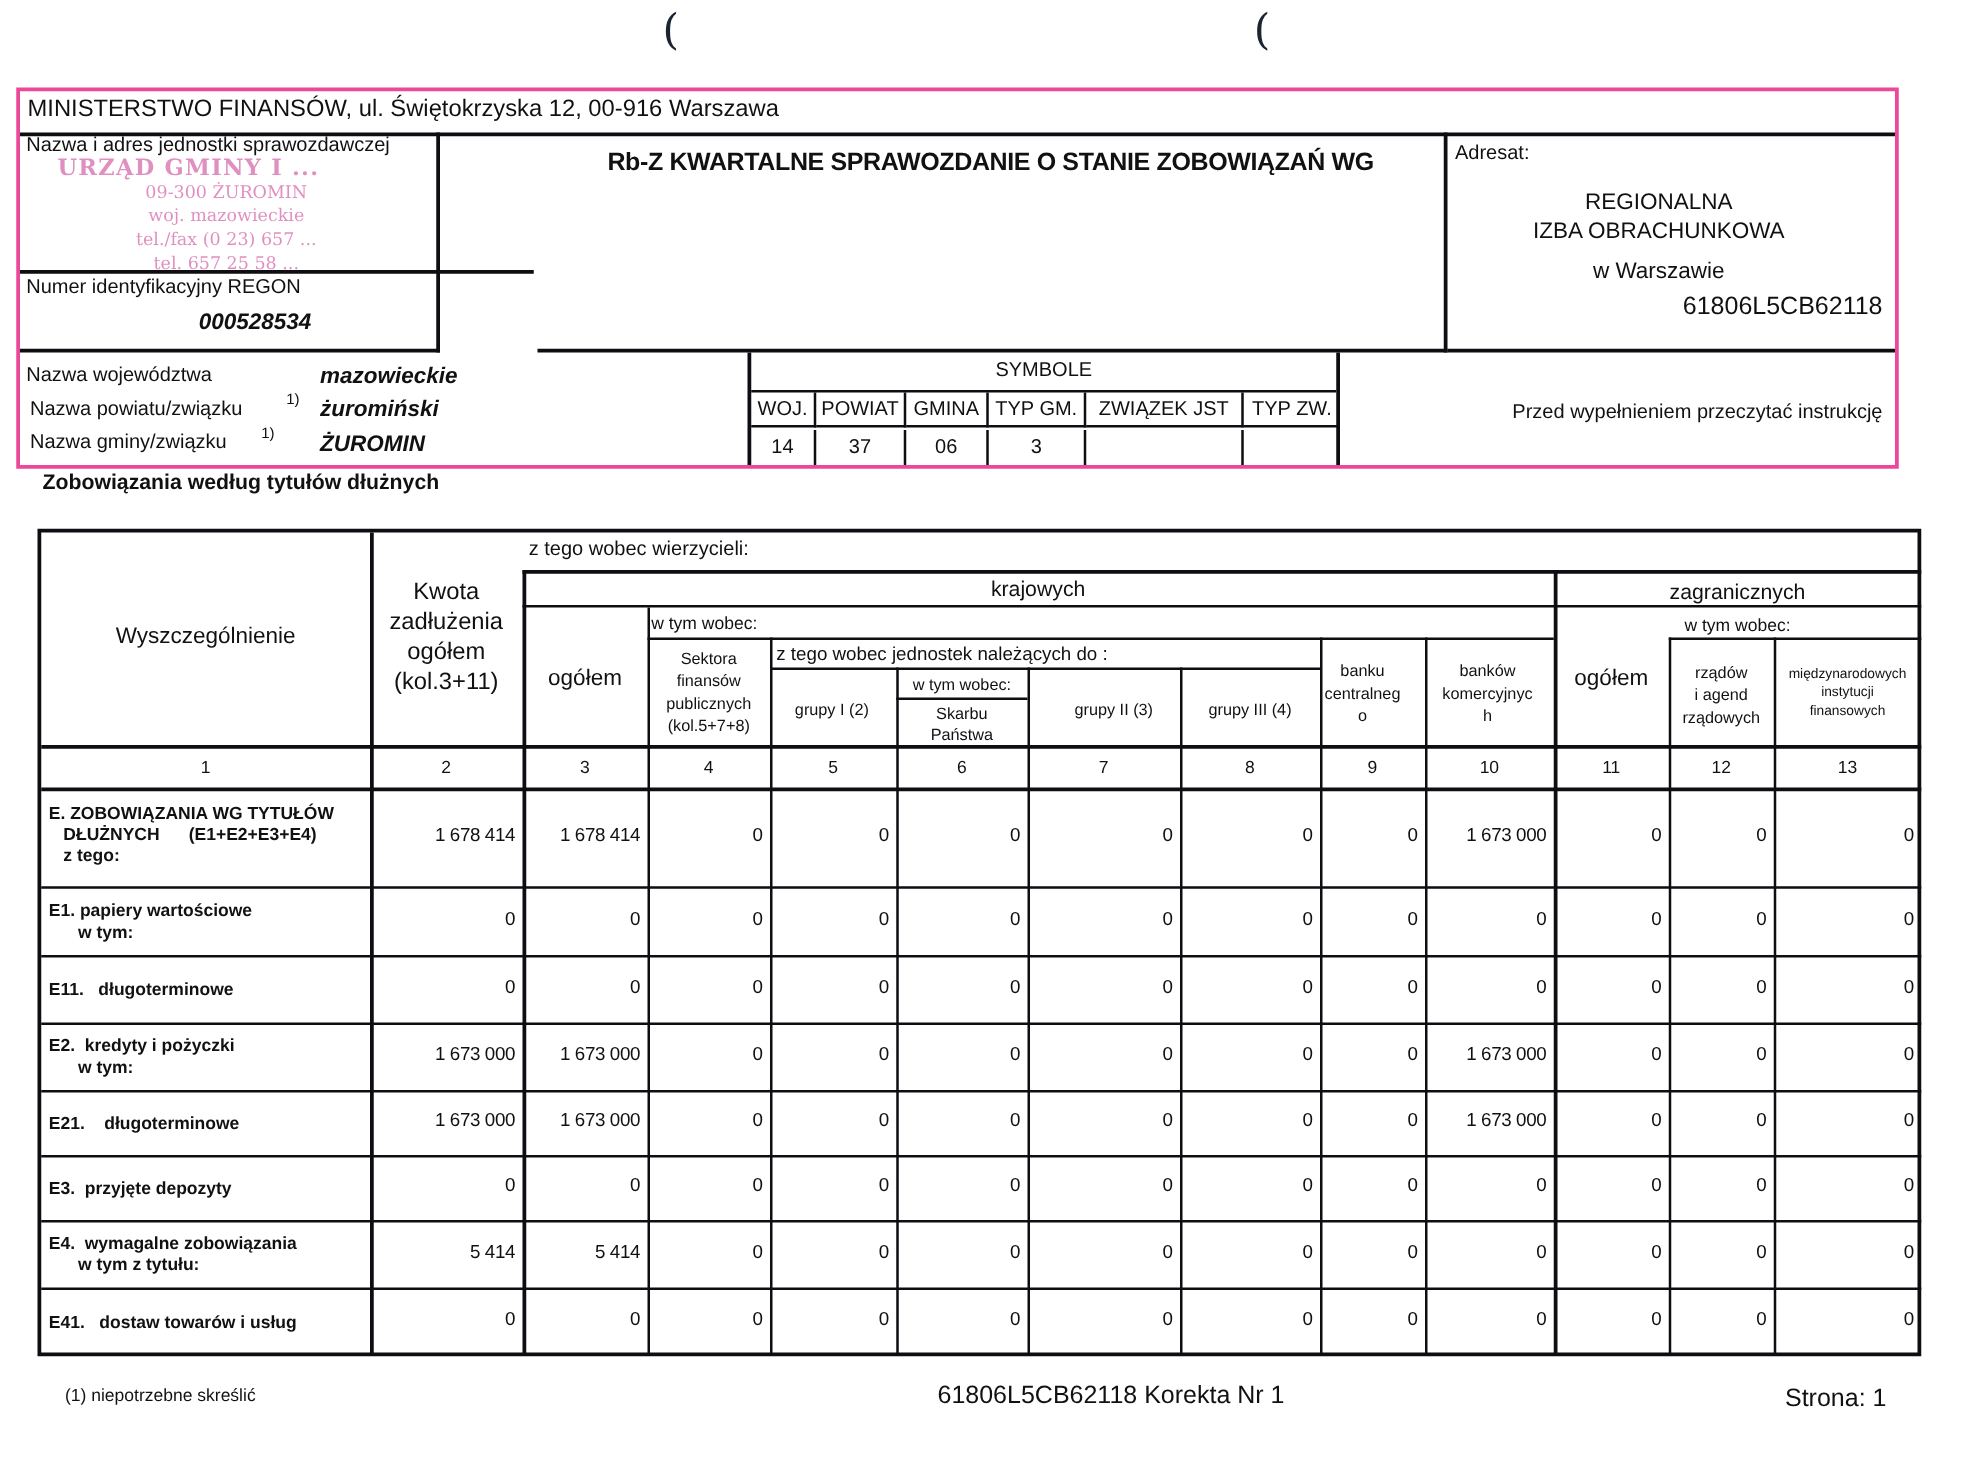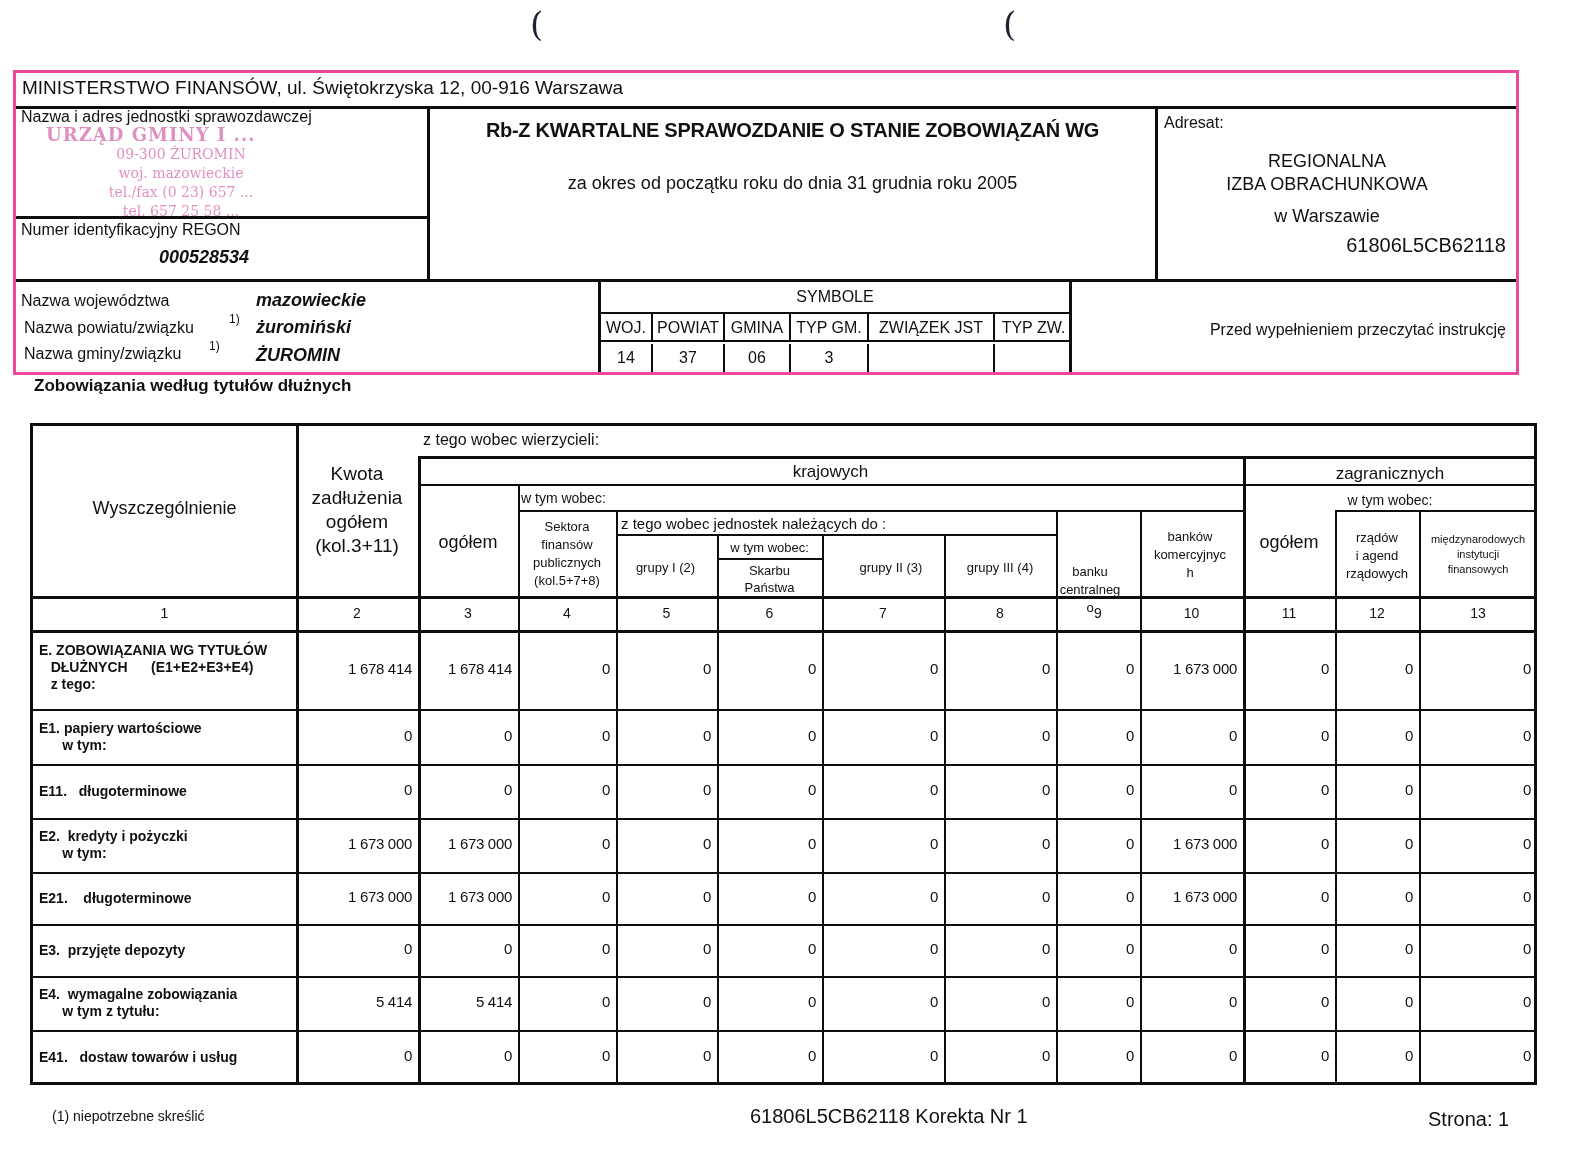--- a/index.html
+++ b/index.html
@@ -5,21 +5,21 @@
   html, body { margin: 0; padding: 0; background: #ffffff; }
   body {
     width: 1569px; height: 1176px; position: relative; overflow: hidden;
     font-family: "Liberation Sans", sans-serif; color: #111;
   }
   .punch { position: absolute; top: 4px; font-size: 34px; color: #1a2433; font-family: "DejaVu Serif", serif; }
 
   
   .hdr { position: absolute; left: 13px; top: 50px; width: 1506px; height: 305px; border: 3px solid #ec4899; box-sizing: border-box; margin-top: 20px; }
   .hdr-top { position: absolute; left: 0; top: 0; right: 0; height: 33px; border-bottom: 3px solid #0d0d12; font-size: 19px; line-height: 30px; padding-left: 6px; }
-  .unit-box { position: absolute; left: 0; top: 33px; width: 414px; height: 176px; border-right: 3px solid #0d0d12; border-bottom: 3px solid #0d0d12; box-sizing: border-box; }
+  .unit-box { position: absolute; left: 0; top: 33px; width: 336px; height: 176px; border-right: 3px solid #0d0d12; border-bottom: 3px solid #0d0d12; box-sizing: border-box; }
   .unit-label { position: absolute; left: 5px; top: 2px; font-size: 16px; }
   .stamp { position: absolute; left: 20px; top: 18px; width: 290px; color: #c8348f; opacity: 0.55; text-align: center; font-family: "DejaVu Serif", serif; }
   .stamp .l1 { font-size: 18px; font-weight: bold; letter-spacing: 1px; text-align: left; padding-left: 10px; }
   .stamp .ln { font-size: 14px; line-height: 19px; }
   .regon-box { position: absolute; left: 0; top: 110px; width: 411px; height: 60px; border-top: 3px solid #0d0d12; }
   .regon-label { position: absolute; left: 5px; top: 2px; font-size: 16px; }
   .regon-val { position: absolute; left: 0; right: 0; top: 28px; text-align: center; font-weight: bold; font-style: italic; font-size: 18px; padding-right: 35px; }
 
   .title-box { position: absolute; left: 414px; top: 33px; width: 728px; height: 176px; border-right: 3px solid #0d0d12; border-bottom: 3px solid #0d0d12; box-sizing: border-box; text-align: center; }
   .title-main { margin-top: 12px; font-weight: bold; font-size: 20px; line-height: 25px; letter-spacing: -0.3px; }
@@ -81,21 +81,20 @@
     <div class="regon-box">
       <div class="regon-label">Numer identyfikacyjny REGON</div>
       <div class="regon-val">000528534</div>
     </div>
   </div>
 
   <div class="title-box">
     <div class="title-main">
       <div>Rb-Z KWARTALNE SPRAWOZDANIE O STANIE ZOBOWIĄZAŃ WG</div>
     </div>
-    <div class="title-period">za okres od początku roku do dnia 31 grudnia roku 2005</div>
   </div>
 
   <div class="addr-box">
     <div class="addr-label">Adresat:</div>
     <div class="addr-l1">REGIONALNA</div>
     <div class="addr-l2">IZBA OBRACHUNKOWA</div>
     <div class="addr-l3">w Warszawie</div>
     <div class="addr-code">61806L5CB62118</div>
   </div>
 
@@ -152,21 +151,21 @@
   </div>
   <div class="c" style="left:588px;top:89px;font-size:15px;">z tego wobec jednostek należących do :</div>
   <div class="c hd" style="left:582px;width:101px;top:134px;font-size:13px;">grupy I (2)</div>
   <div class="c hd" style="left:684px;width:105px;top:114px;font-size:13px;">w tym wobec:</div>
   <div class="c hd" style="left:684px;width:105px;top:136px;font-size:13px;line-height:17px;">
     <div>Skarbu</div>
     <div>Państwa</div>
   </div>
   <div class="c hd" style="left:789px;width:138px;top:134px;font-size:13px;">grupy II (3)</div>
   <div class="c hd" style="left:911px;width:112px;top:134px;font-size:13px;">grupy III (4)</div>
-  <div class="c hd" style="left:1023px;width:68px;top:102px;font-size:13px;line-height:18px;margin-top:35px;">
+  <div class="c hd" style="left:1023px;width:68px;top:102px;font-size:13px;line-height:18px;">
     <div>banku</div>
     <div>centralneg</div>
     <div>o</div>
   </div>
   <div class="c hd" style="left:1107px;width:100px;top:102px;font-size:13px;line-height:18px;">
     <div>banków</div>
     <div>komercyjnyc</div>
     <div>h</div>
   </div>
   <div class="c hd" style="left:1210px;width:92px;top:106px;font-size:18px;">ogółem</div>

